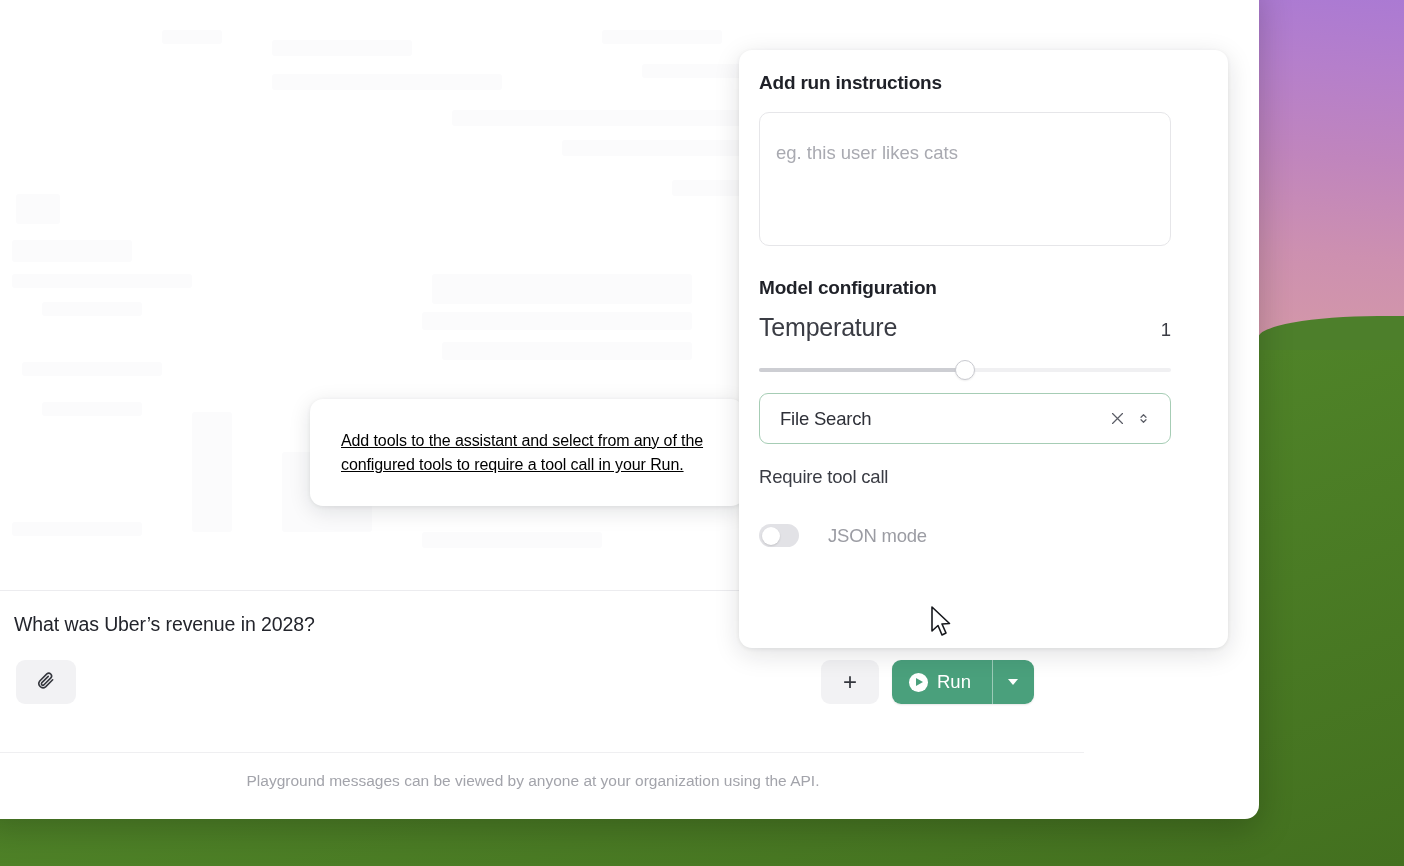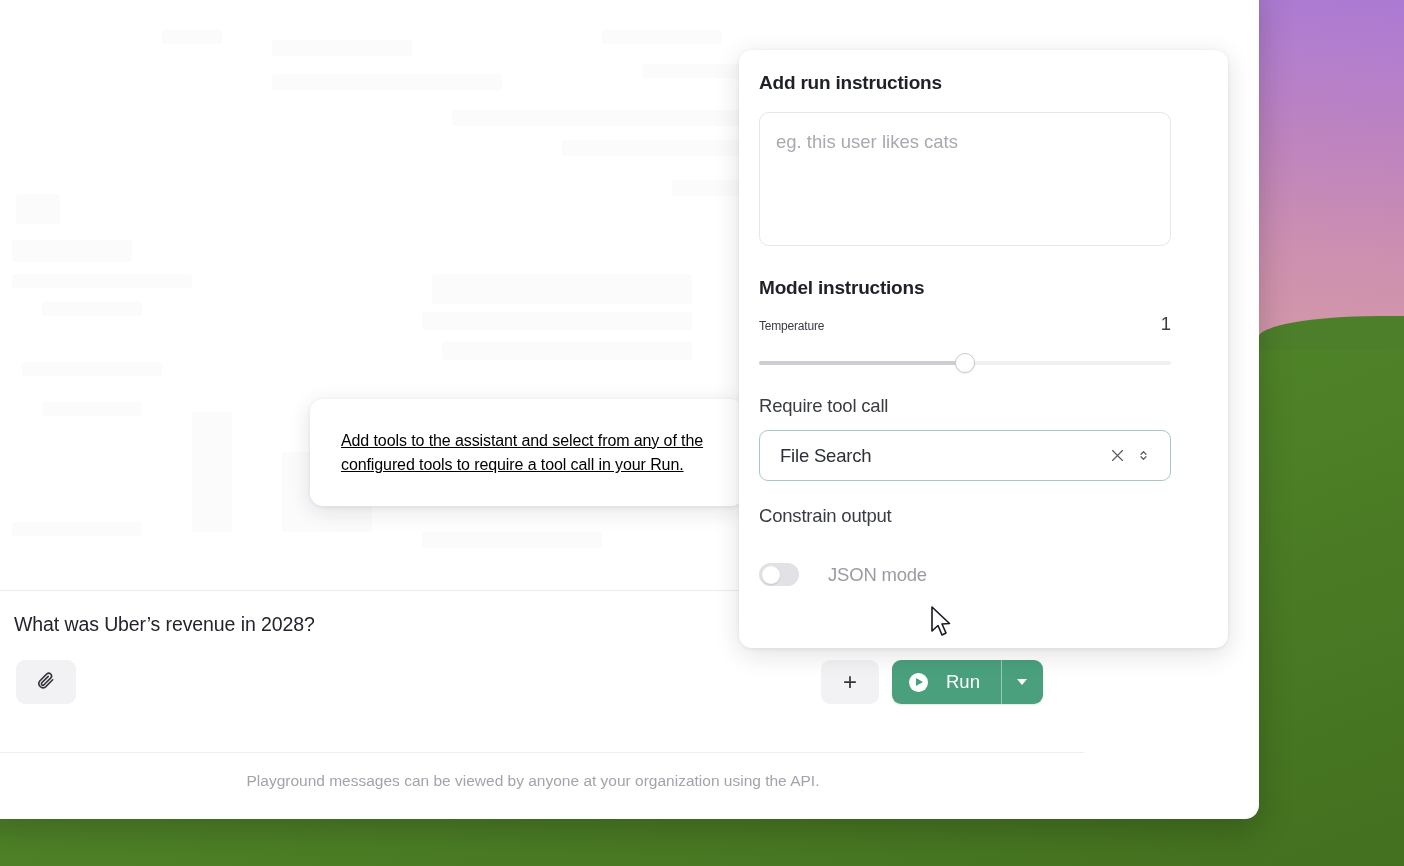--- a/index.html
+++ b/index.html
@@ -128,21 +128,21 @@
     border-radius: 9px;
     overflow: hidden;
     box-shadow: 0 1px 2px rgba(0,0,0,0.10);
   }
   #run-button {
     background: #4aa07c;
     border: none;
     color: #ffffff;
     font-size: 18.5px;
     font-family: "Liberation Sans", sans-serif;
-    display: flex; align-items: center; gap: 18px;
+    display: flex; align-items: center; gap: 9px;
     padding: 0 21px 0 17px;
     cursor: pointer;
   }
   #run-button .play {
     width: 19px; height: 19px; border-radius: 50%;
     background: #ffffff;
     display: flex; align-items: center; justify-content: center;
   }
   #run-button .play::after {
     content: "";
@@ -226,21 +226,21 @@
     color: #44464e;
     letter-spacing: -0.2px;
   }
 
   #instructions-textarea {
     margin-top: 18px;
     width: 412px;
     height: 134px;
     border: 1px solid #e6e6e9;
     border-radius: 10px;
-    padding: 18px 16px;
+    padding: 29px 16px;
     font-size: 18.5px;
     font-family: "Liberation Sans", sans-serif;
     color: #2b2d34;
     resize: none;
     outline: none;
     background: #ffffff;
   }
   #instructions-textarea::placeholder { color: #a9aab1; }
 
   #model-config-title {
@@ -251,21 +251,21 @@
     letter-spacing: -0.2px;
   }
 
   #temperature-row {
     margin-top: 14px;
     display: flex;
     justify-content: space-between;
     align-items: baseline;
     width: 412px;
   }
-  #temperature-label { font-size: 12px; color: #3a3c44; letter-spacing: -0.2px; }
+  #temperature-label { font-size: 25px; color: #3a3c44; letter-spacing: -0.2px; }
   #temperature-value { font-size: 18.5px; color: #3a3c44; }
 
   #temperature-slider {
     position: relative;
     margin-top: 18px;
     width: 412px;
     height: 20px;
     cursor: pointer;
   }
   #slider-track-bg {
@@ -440,51 +440,50 @@
       <div id="tooltip-text">Add tools to the assistant and select from any of the configured tools to require a tool call in your Run.</div>
     </div>
 
     <div id="settings-popover">
 
       <div class="popover-title">Add run instructions</div>
 
 
       <textarea id="instructions-textarea" placeholder="eg. this user likes cats" style=""></textarea>
 
-      <div id="model-config-title">Model instructions</div>
+      <div id="model-config-title">Model configuration</div>
 
       <div id="temperature-row">
         <span id="temperature-label">Temperature</span>
         <span id="temperature-value">1</span>
       </div>
 
       <div id="temperature-slider">
         <div id="slider-track-bg"></div>
         <div id="slider-track-fill" style="width: 206px;"></div>
         <div id="slider-thumb" style="left: 196px;"></div>
       </div>
-
-      <div id="require-tool-label">Require tool call</div>
 
       <div id="tool-select">
         <span id="tool-select-value">File Search</span>
         <span id="tool-clear-icon">
           <svg viewBox="0 0 24 24" width="17" height="17" fill="none" stroke="#5b5d66" stroke-width="1.7" stroke-linecap="round">
             <path d="M5 5 19 19 M19 5 5 19"></path>
           </svg>
         </span>
         <span id="tool-chevrons">
           <svg viewBox="0 0 24 24" width="15" height="15" fill="none" stroke="#5b5d66" stroke-width="1.9" stroke-linecap="round" stroke-linejoin="round">
             <path d="M8 10l4-4 4 4"></path>
               <path d="M8 14l4 4 4-4"></path>
           </svg>
         </span>
       </div>
 
-      <div id="constrain-title">Constrain output</div>
+      <div id="require-tool-label">Require tool call</div>
+
 
       <div id="json-mode-row">
         <span id="json-toggle"></span>
         <span id="json-mode-label">JSON mode</span>
       </div>
     </div>
 
     <svg id="mouse-cursor" viewBox="0 0 22 34">
       <path d="M2 1 L2 25 L8 19.5 L12 29 L16 27 L12 18 L19.5 17.5 Z" fill="#ffffff" stroke="#16181d" stroke-width="1.6" stroke-linejoin="round"></path>
     </svg>

